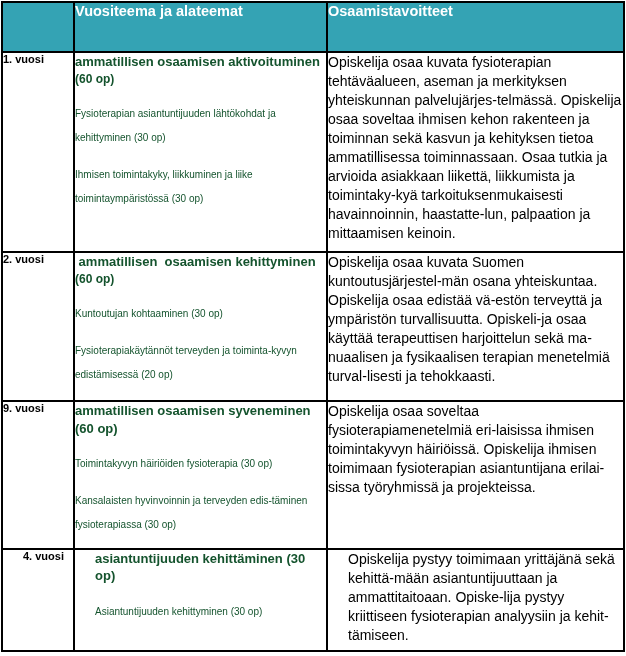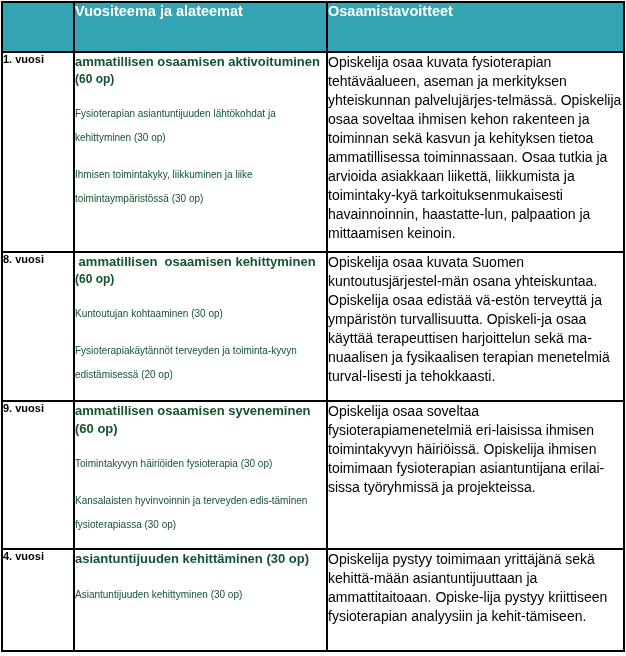--- a/index.html
+++ b/index.html
@@ -19,21 +19,21 @@
   }
   .year { font-size: 11px; font-weight: bold; padding: 15px 0 0 5px; color: #000; }
   .theme { padding: 14px 6px 0 6px; color: #14532d; border-radius: 8px; }
   .theme-title { font-size: 13px; font-weight: bold; line-height: 17px; }
   .theme-op { font-size: 12px; font-weight: bold; line-height: 19px; }
   .sub { font-size: 10px; line-height: 24px; margin-top: 13px; }
   .goal { font-size: 14px; line-height: 19px; padding: 12px 8px 0 7px; color: #000; }
   tr.r1 td { height: 198px; }
   tr.r2 td { height: 147px; }
   tr.r3 td { height: 146px; }
-  tr.r4 td { height: 100px; }
+  tr.r4 td { height: 100px; padding-left: 20px; }
 </style>
 </head>
 <body>
 
 <table class="cur">
   <colgroup>
       <col class="c1">
       <col class="c2">
       <col class="c3">
     </colgroup>
@@ -49,21 +49,21 @@
       <td class="year">1. vuosi</td>
       <td class="theme">
         <div class="theme-title">ammatillisen  osaamisen aktivoituminen</div>
         <div class="theme-op">(60 op)</div>
         <div class="sub">Fysioterapian asiantuntijuuden lähtökohdat ja kehittyminen (30 op)</div>
         <div class="sub">Ihmisen toimintakyky, liikkuminen ja liike toimintaympäristössä  (30 op)</div>
       </td>
       <td class="goal">Opiskelija osaa kuvata fysioterapian tehtäväalueen, aseman ja merkityksen yhteiskunnan palvelujärjes-telmässä. Opiskelija osaa soveltaa ihmisen kehon rakenteen ja toiminnan sekä kasvun ja kehityksen tietoa ammatillisessa toiminnassaan. Osaa tutkia ja arvioida asiakkaan liikettä, liikkumista ja toimintaky-kyä tarkoituksenmukaisesti havainnoinnin, haastatte-lun, palpaation ja mittaamisen keinoin.</td>
     </tr>
     <tr class="r2">
-      <td class="year">8. vuosi</td>
+      <td class="year">2. vuosi</td>
       <td class="theme">
         <div class="theme-title" style="white-space:pre"> ammatillisen  osaamisen kehittyminen</div>
         <div class="theme-op">(60 op)</div>
         <div class="sub">Kuntoutujan kohtaaminen (30 op)</div>
         <div class="sub">Fysioterapiakäytännöt terveyden ja toiminta-kyvyn edistämisessä (20 op)</div>
       </td>
       <td class="goal">Opiskelija osaa kuvata Suomen kuntoutusjärjestel-män osana yhteiskuntaa. Opiskelija osaa edistää vä-estön terveyttä ja ympäristön turvallisuutta. Opiskeli-ja osaa käyttää terapeuttisen harjoittelun sekä ma-nuaalisen ja fysikaalisen terapian menetelmiä turval-lisesti ja tehokkaasti.</td>
     </tr>
     <tr class="r3">
       <td class="year">9. vuosi</td>

